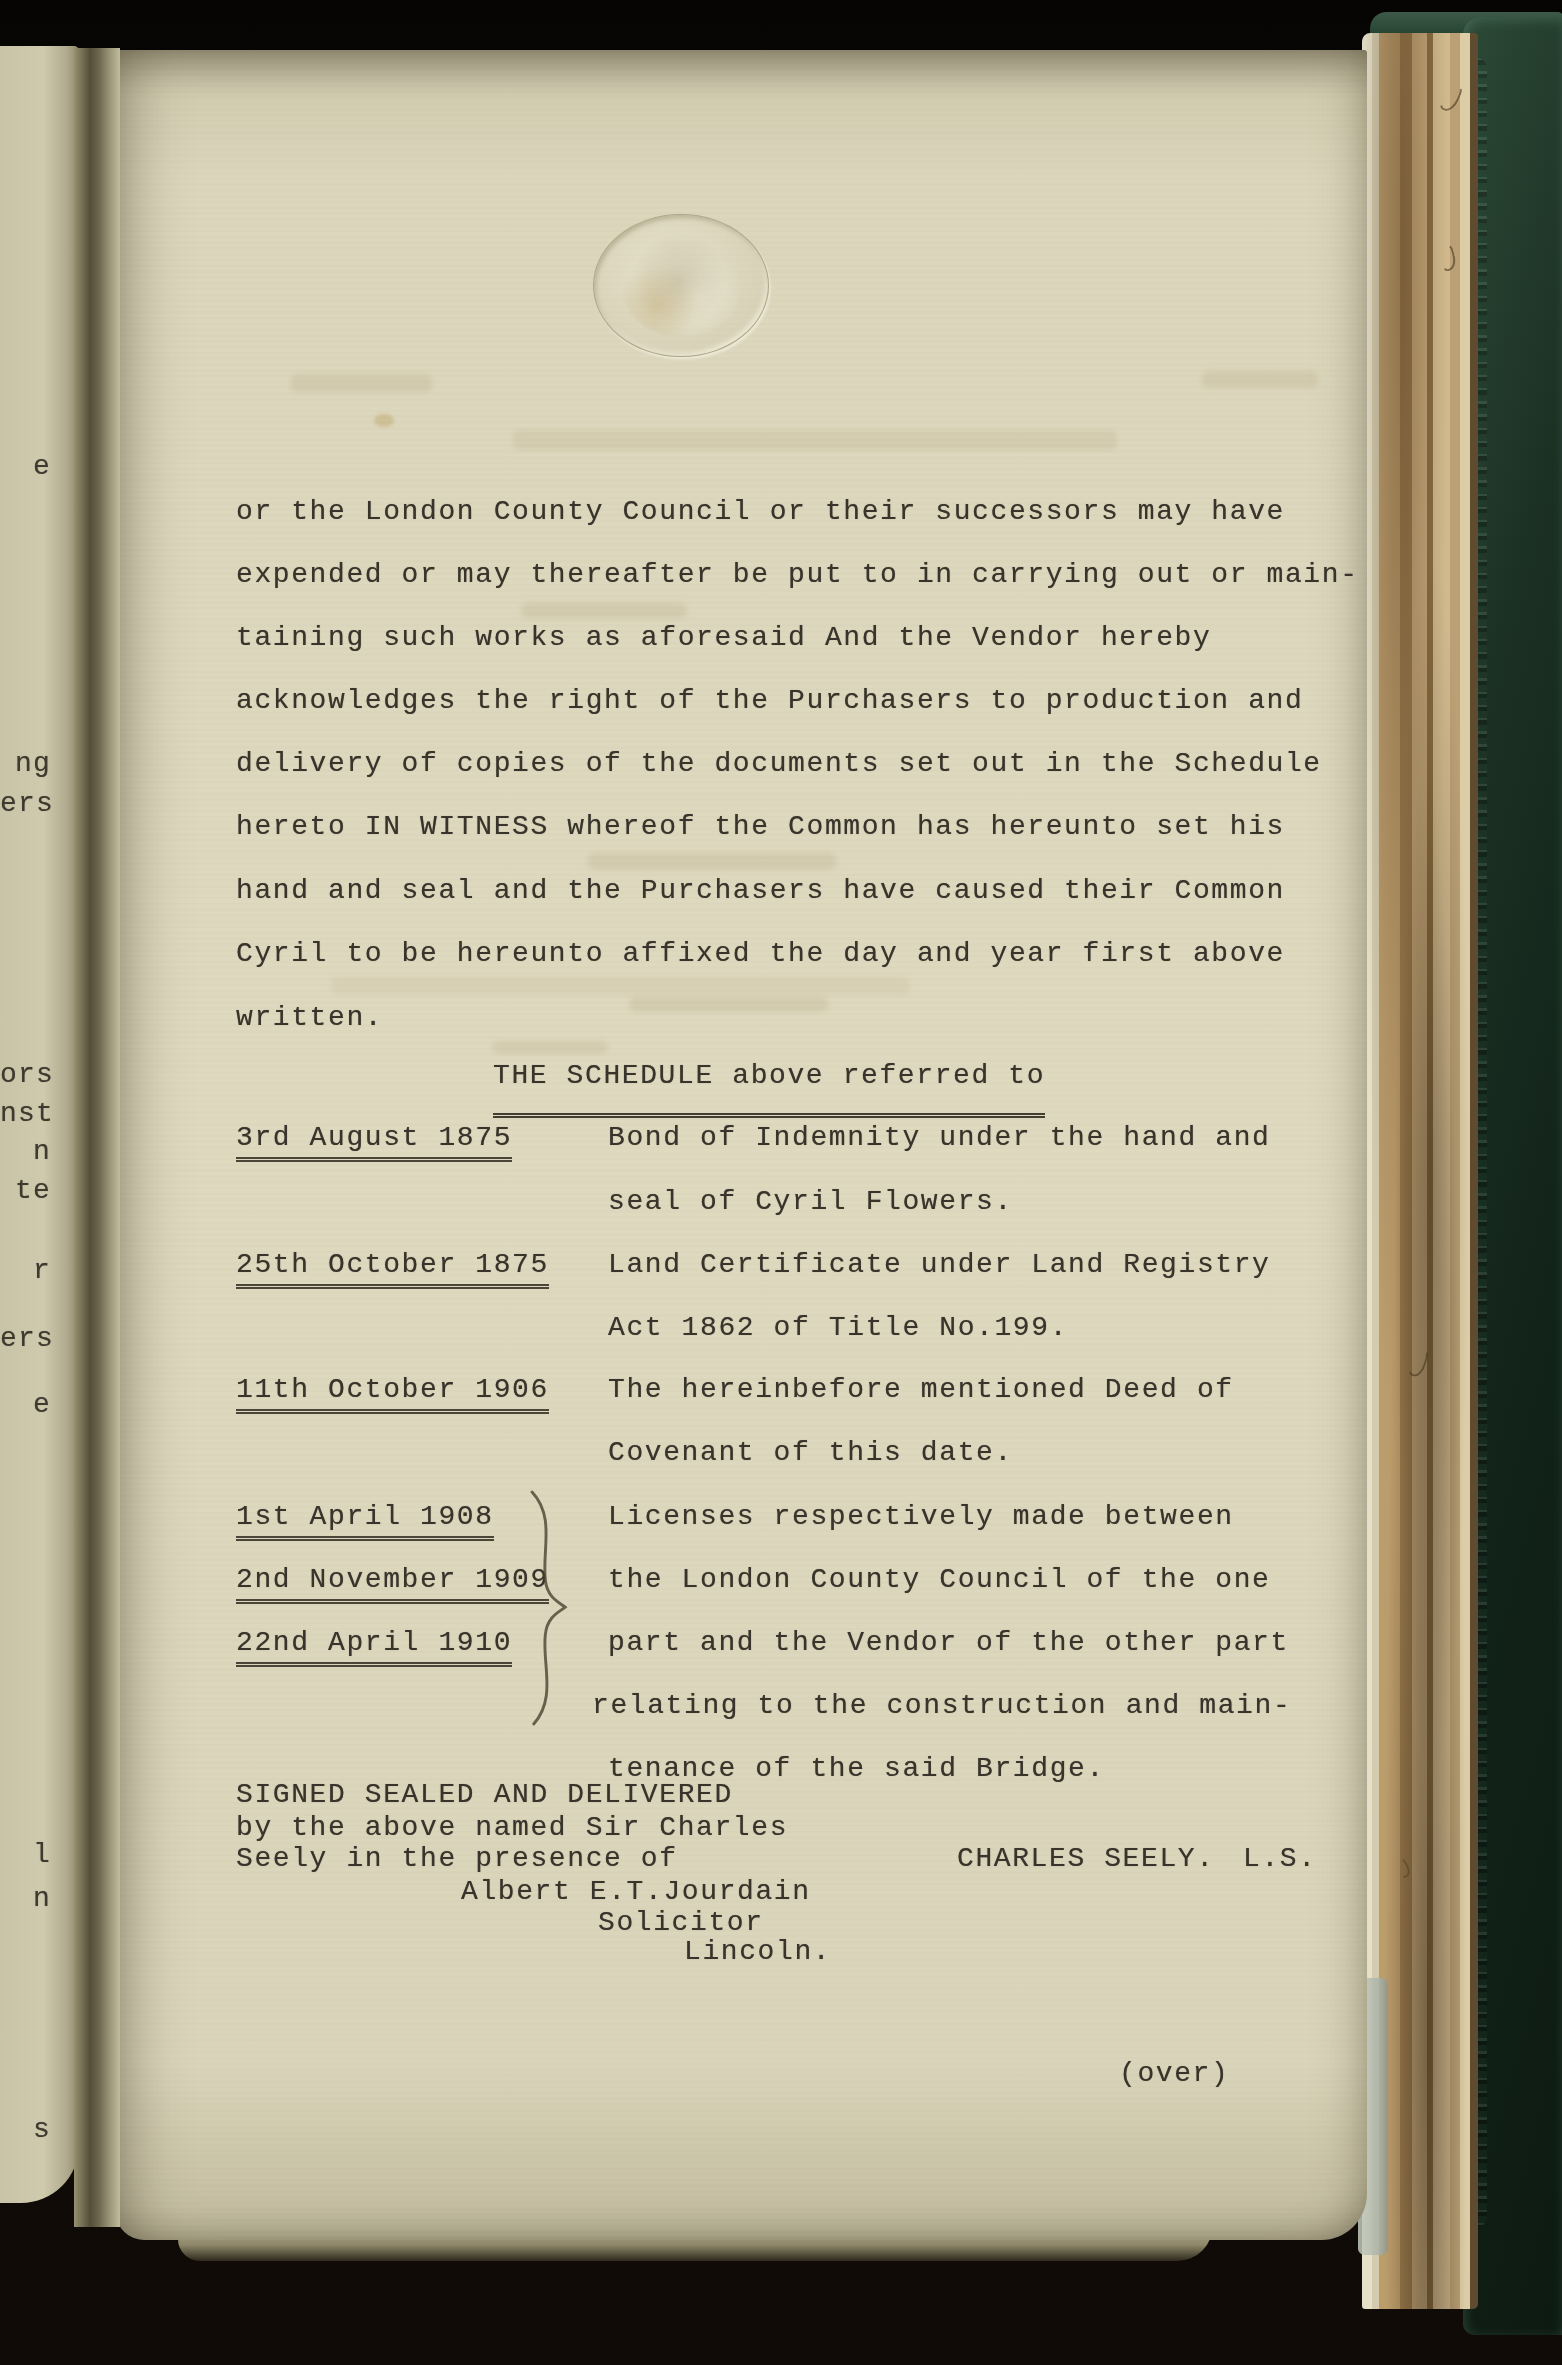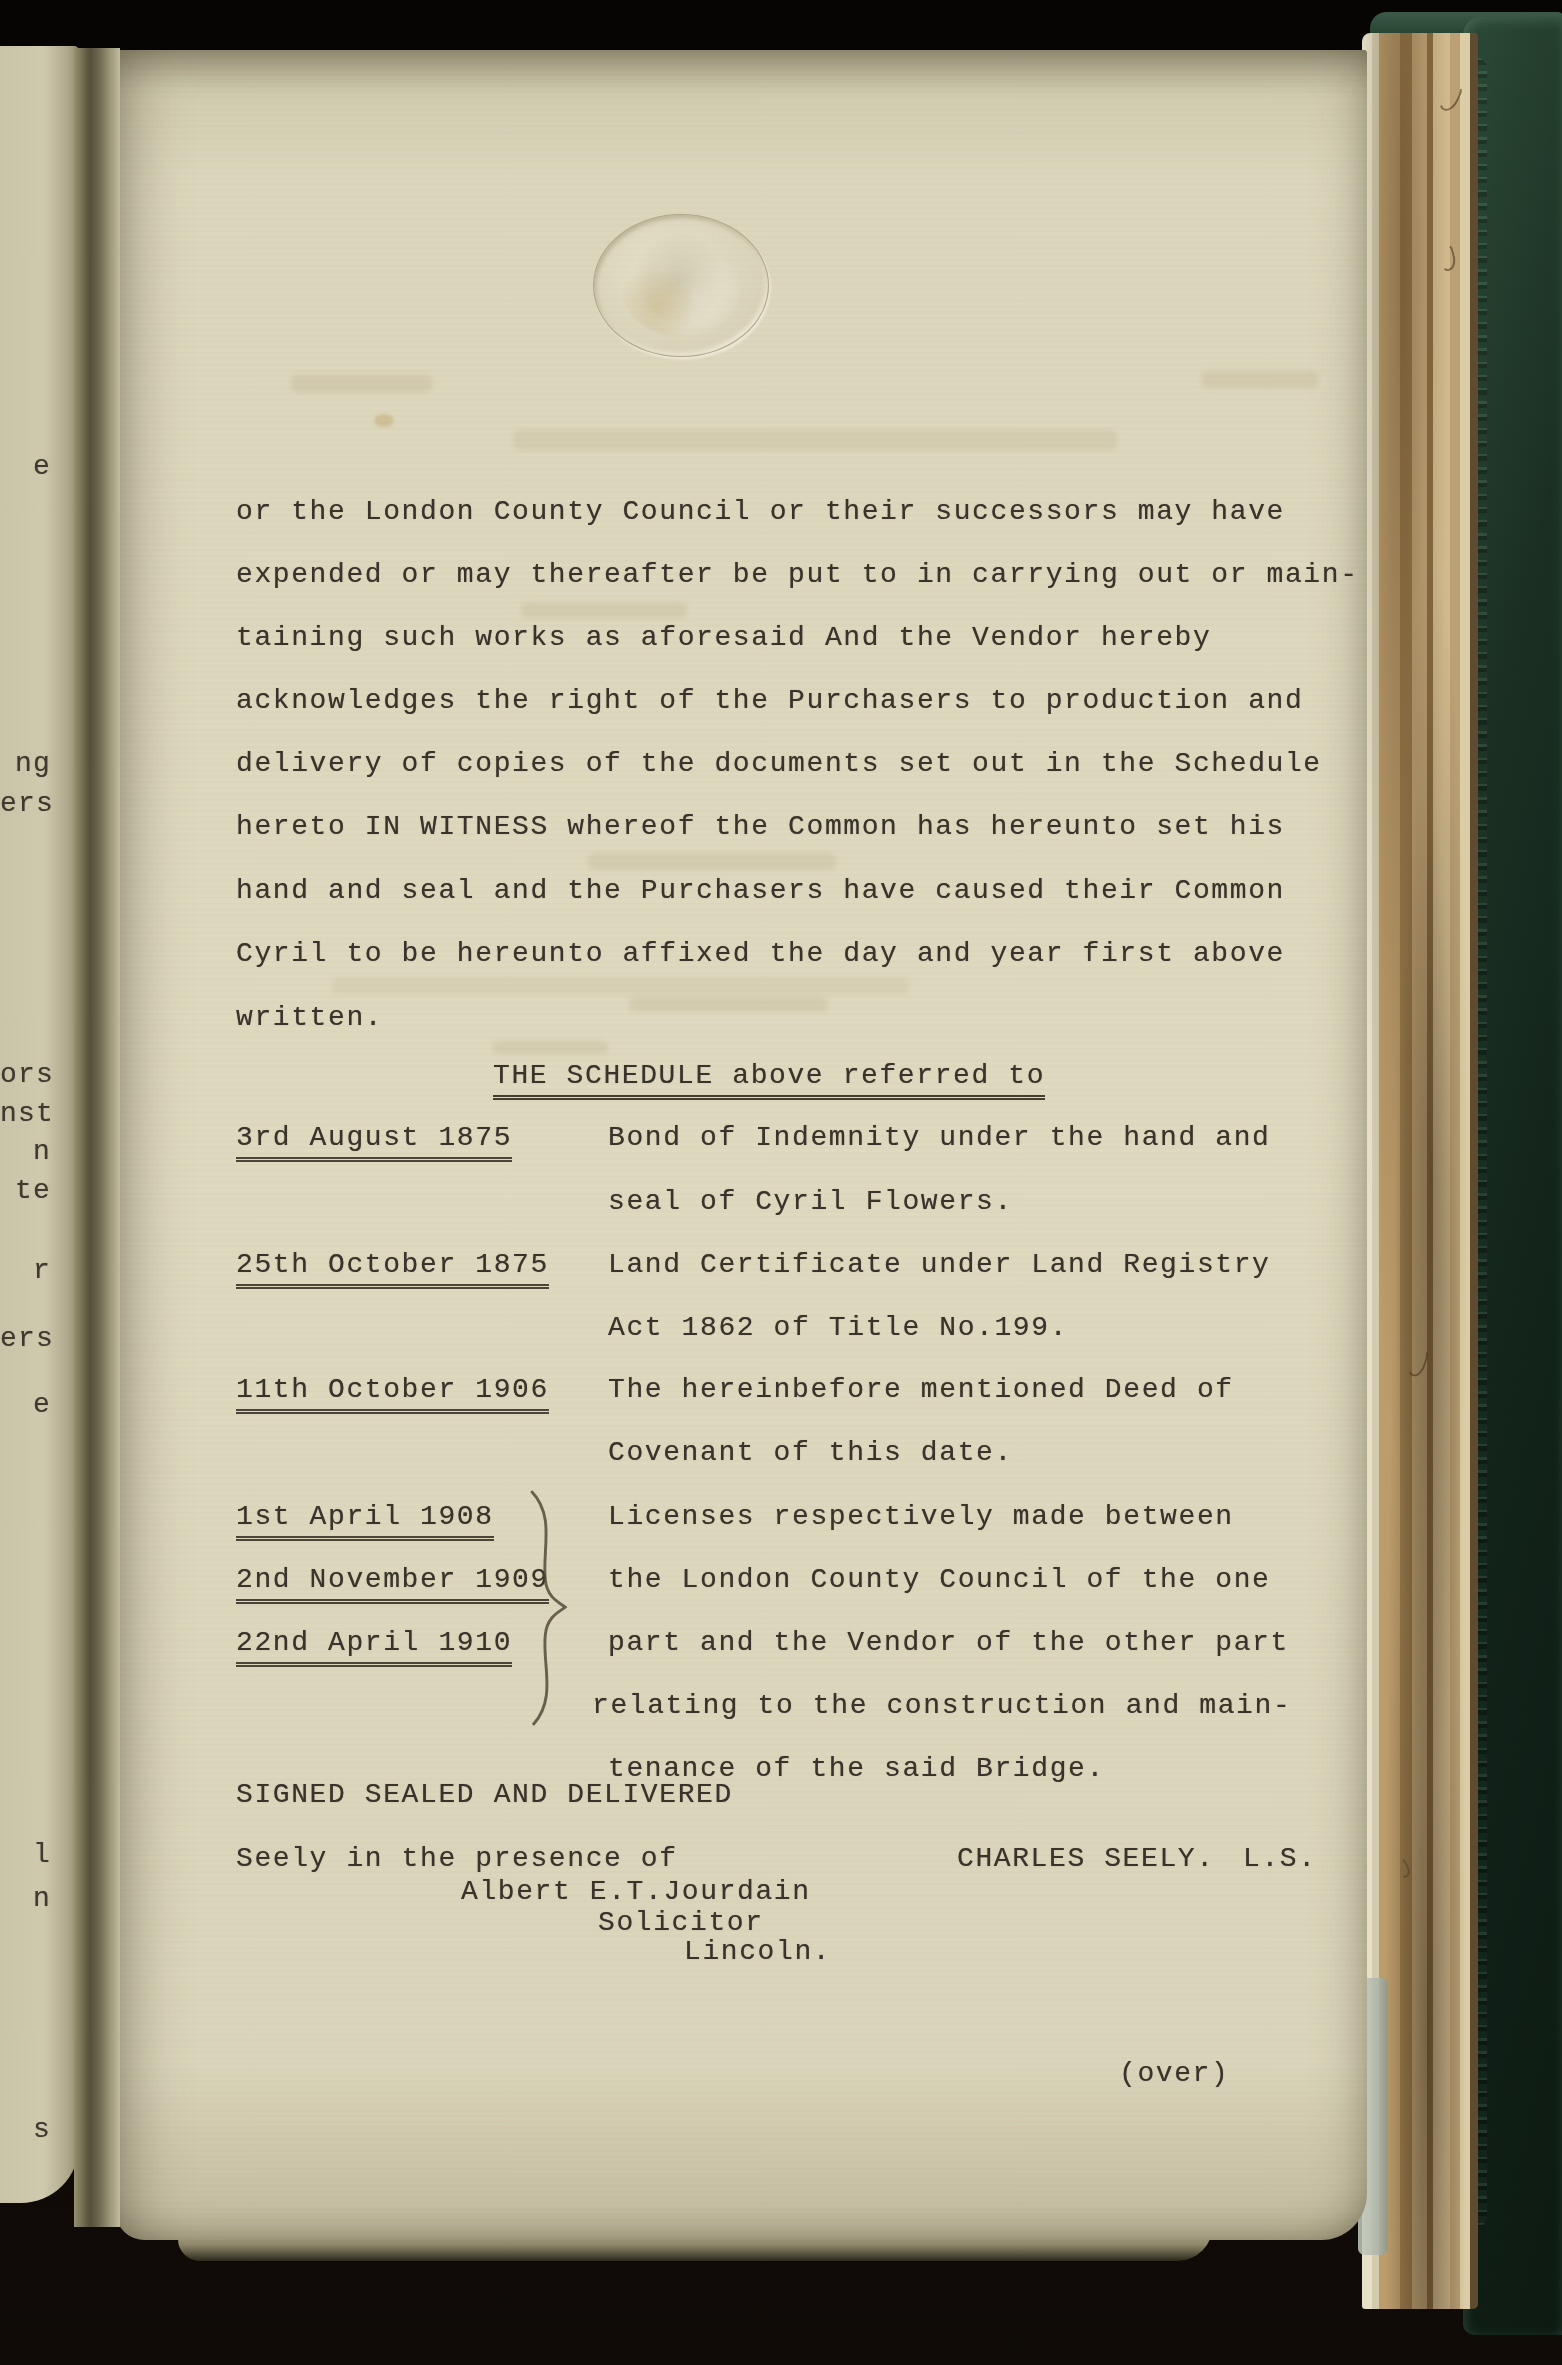--- a/index.html
+++ b/index.html
@@ -72,21 +72,21 @@
         filter:blur(0.8px);}
 
   
   .ghost{position:absolute;background:rgba(146,124,76,.13);filter:blur(2.5px);border-radius:6.6px;}
   .stain{position:absolute;background:rgba(172,136,52,.28);filter:blur(1.7px);border-radius:50%;}
 
   
   .tw{position:absolute;font-size:28px;letter-spacing:1.6px;color:#39342b;white-space:pre;
       text-shadow:0 0 0.8px rgba(57,52,43,.55);line-height:1;}
   .ul{border-bottom:5.8px double rgba(55,48,38,.88);padding-bottom:5px;}
-  .heading{border-bottom:5.8px double rgba(50,44,34,.9);padding-bottom:5px;}
+  .heading{border-bottom:5.8px double rgba(50,44,34,.9);padding-bottom:23px;}
 
   .brace{position:absolute;left:512px;top:1487px;}
   .frag{position:absolute;left:0;width:51px;text-align:right;font-size:28px;letter-spacing:1.2px;
         color:#3f3a30;text-shadow:0 0 0.8px rgba(57,52,43,.5);}
 </style>
 </head>
 <body>
 
 <div class="scene">
 
@@ -165,20 +165,21 @@
   <svg class="brace" width="65" height="242" viewBox="0 0 78 292">
     <path d="M 24 6 C 52 36, 36 76, 40 112 C 42 134, 58 140, 64 145 C 58 150, 42 156, 40 178 C 36 214, 54 254, 26 286" fill="none" stroke="rgba(74,66,48,.8)" stroke-width="3.5" stroke-linecap="round"></path>
   </svg>
   <div class="tw" style="left:608px;top:1503px">Licenses respectively made between</div>
   <div class="tw" style="left:608px;top:1566px">the London County Council of the one</div>
   <div class="tw" style="left:608px;top:1629px">part and the Vendor of the other part</div>
   <div class="tw" style="left:592px;top:1692px">relating to the construction and main-</div>
   <div class="tw" style="left:608px;top:1755px">tenance of the said Bridge.</div>
 
   <div class="tw" style="left:236px;top:1781px">SIGNED SEALED AND DELIVERED</div>
+  <div class="tw" style="left:236px;top:1814px">by the above named Sir Charles</div>
   <div class="tw" style="left:236px;top:1845px">Seely in the presence of</div>
   <div class="tw" style="left:957px;top:1845px">CHARLES SEELY.</div>
   <div class="tw" style="left:1243px;top:1845px">L.S.</div>
   <div class="tw" style="left:461px;top:1878px">Albert E.T.Jourdain</div>
   <div class="tw" style="left:598px;top:1909px">Solicitor</div>
   <div class="tw" style="left:684px;top:1938px">Lincoln.</div>
 
   <div class="tw" style="left:1119px;top:2060px">(over)</div>
 
 </div>

